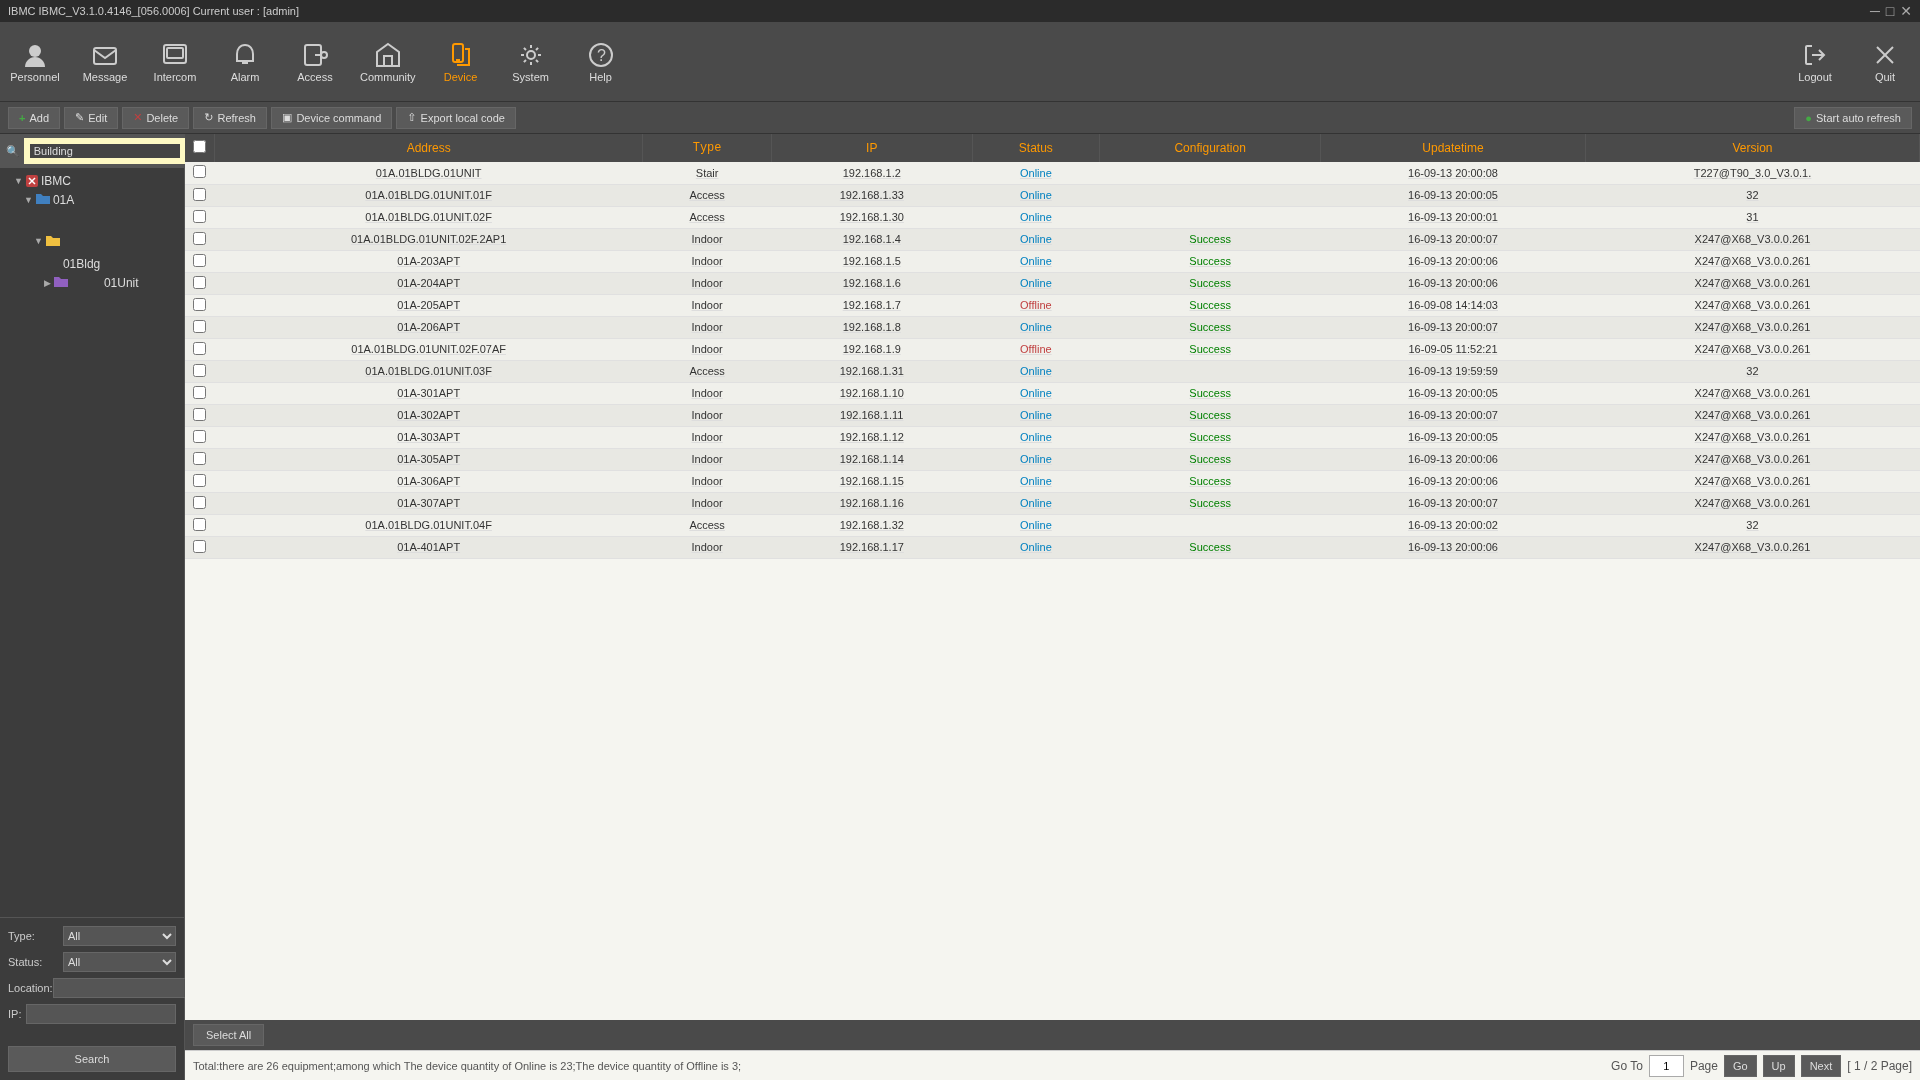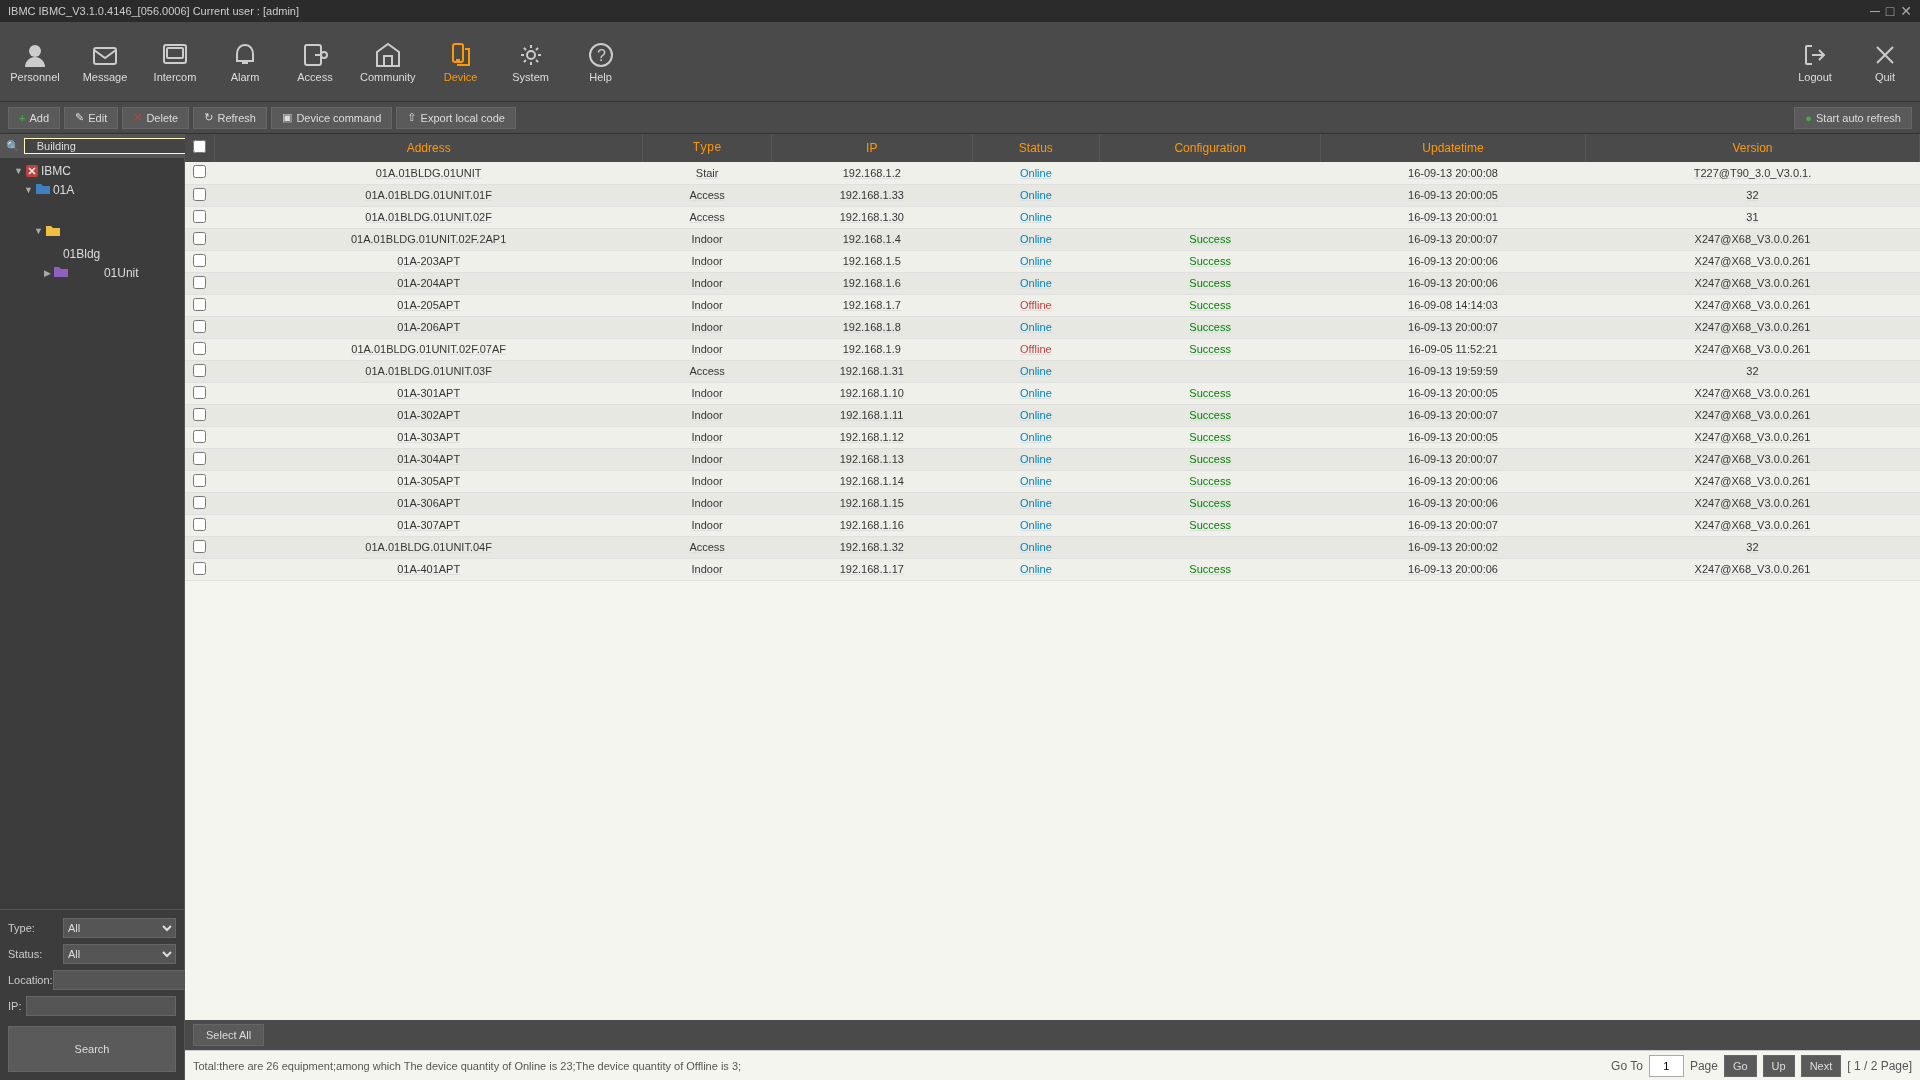--- a/index.html
+++ b/index.html
@@ -21,36 +21,36 @@
     #actionbar { background: #4a4a4a; height: 32px; display: flex; align-items: center; padding: 0 8px; gap: 4px; border-bottom: 1px solid #333; }
     .action-btn { background: #5a5a5a; border: 1px solid #666; color: #ddd; padding: 2px 10px; font-size: 11px; cursor: pointer; display: flex; align-items: center; gap: 4px; height: 22px; }
     #auto-refresh-btn { margin-left: auto; background: #5a5a5a; border: 1px solid #666; color: #ddd; padding: 2px 10px; font-size: 11px; cursor: pointer; display: flex; align-items: center; gap: 4px; height: 22px; }
 
     
     #main { display: flex; height: calc(1080px - 22px - 80px - 32px); }
 
     
     #sidebar { width: 185px; background: #3c3c3c; border-right: 1px solid #555; display: flex; flex-direction: column; }
     #sidebar-header { background: #555; padding: 4px 6px; display: flex; align-items: center; gap: 4px; font-size: 11px; }
-    #sidebar-search { flex: 1; background: #444; border: 1px solid #fef9c3; color: #ddd; font-size: 11px; padding: 1px 12px; }
+    #sidebar-search { flex: 1; background: #444; border: 6px solid #fef9c3; color: #ddd; font-size: 11px; padding: 1px 4px; }
     #tree { flex: 1; overflow-y: auto; padding: 4px 0; }
     .tree-node { padding: 2px 4px; cursor: pointer; display: flex; align-items: center; gap: 3px; font-size: 12px; }
     .tree-indent-1 { padding-left: 14px; }
     .tree-indent-2 { padding-left: 24px; }
     .tree-indent-3 { padding-left: 34px; }
     .tree-indent-4 { padding-left: 44px; }
     .expand-arrow { font-size: 9px; color: #aaa; }
 
     
     #sidebar-filters { padding: 8px; border-top: 1px solid #555; }
     .filter-row { display: flex; align-items: center; margin-bottom: 6px; }
     .filter-label { width: 55px; color: #ccc; font-size: 11px; }
     .filter-select { flex: 1; background: #555; border: 1px solid #666; color: #ddd; font-size: 11px; height: 20px; }
     .filter-input { flex: 1; background: #555; border: 1px solid #666; color: #ddd; font-size: 11px; height: 20px; padding: 0 3px; }
-    #search-btn { width: 100%; background: #5a5a5a; border: 1px solid #666; color: #ddd; padding: 16px; font-size: 11px; cursor: pointer; margin-top: 4px; }
+    #search-btn { width: 100%; background: #5a5a5a; border: 1px solid #666; color: #ddd; padding: 6px; font-size: 11px; cursor: pointer; margin-top: 16px; }
 
     
     #content { flex: 1; display: flex; flex-direction: column; background: #f5f5f0; }
 
     
     #device-table { flex: 1; overflow-y: auto; }
     table { width: 100%; border-collapse: collapse; font-size: 12px; }
     thead tr { background: #4a4a4a; color: #ff9900; height: 28px; }
     thead th { padding: 4px 8px; text-align: center; font-weight: normal; border-right: 1px solid #555; position: sticky; top: 0; background: #4a4a4a; }
     tbody tr { height: 22px; border-bottom: 1px solid #e0e0e0; text-decoration: underline; }
@@ -429,30 +429,20 @@
       <td class="address">01A-303APT</td>
       <td>Indoor</td>
       <td>192.168.1.12</td>
       <td class="online">Online</td>
       <td class="success">Success</td>
       <td>16-09-13 20:00:05</td>
       <td>X247@X68_V3.0.0.261</td>
     </tr>
             <tr>
       <td><input type="checkbox" style=""></td>
-      <td class="address">01A-304APT</td>
-      <td>Indoor</td>
-      <td>192.168.1.13</td>
-      <td class="online">Online</td>
-      <td class="success">Success</td>
-      <td>16-09-13 20:00:07</td>
-      <td>X247@X68_V3.0.0.261</td>
-    </tr>
-            <tr>
-      <td><input type="checkbox" style=""></td>
       <td class="address">01A-305APT</td>
       <td>Indoor</td>
       <td>192.168.1.14</td>
       <td class="online">Online</td>
       <td class="success">Success</td>
       <td>16-09-13 20:00:06</td>
       <td>X247@X68_V3.0.0.261</td>
     </tr>
             <tr>
       <td><input type="checkbox" style=""></td>

